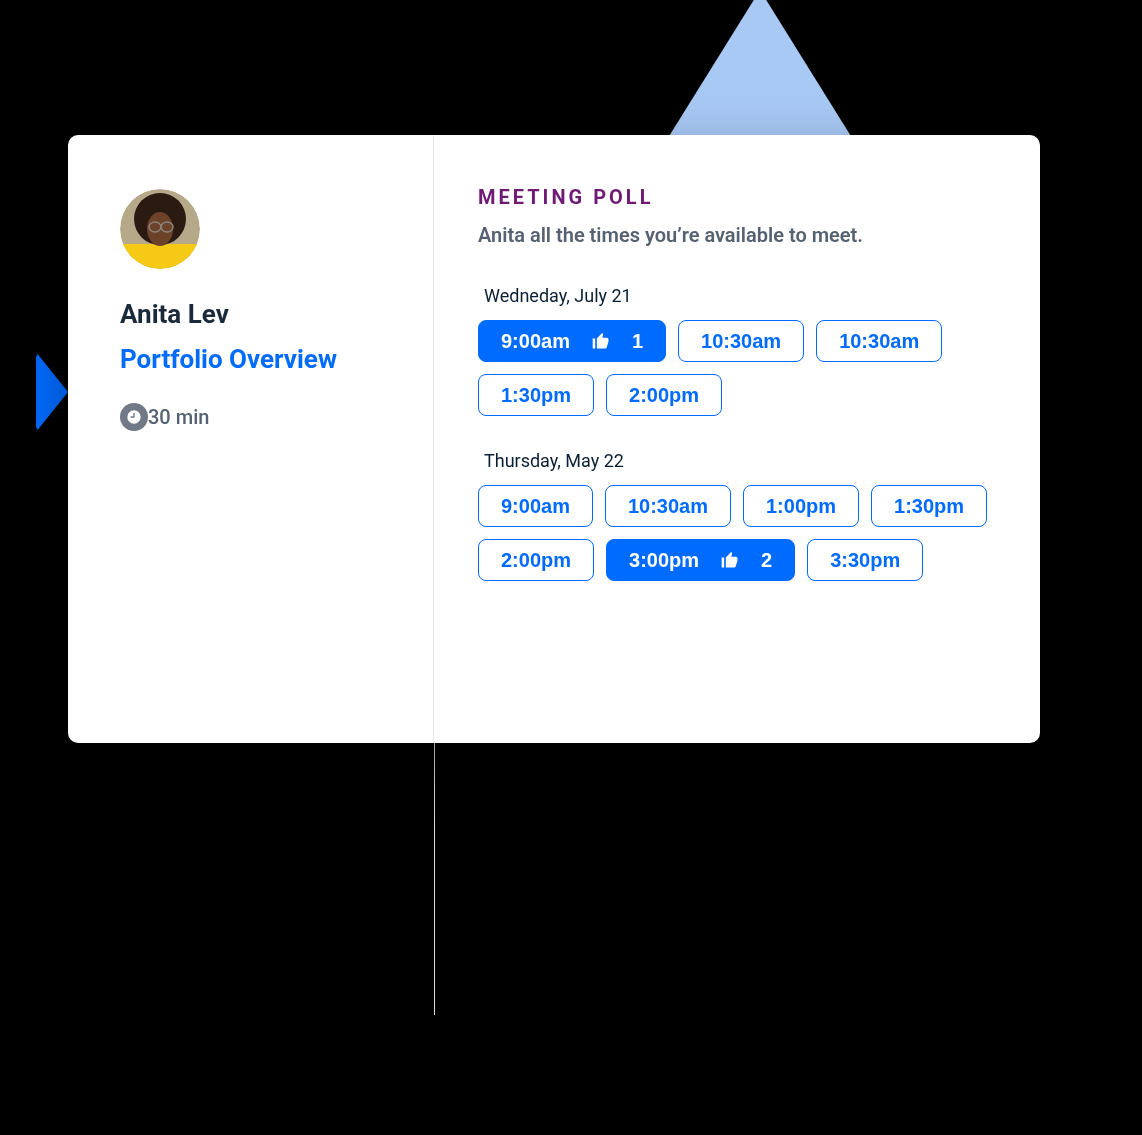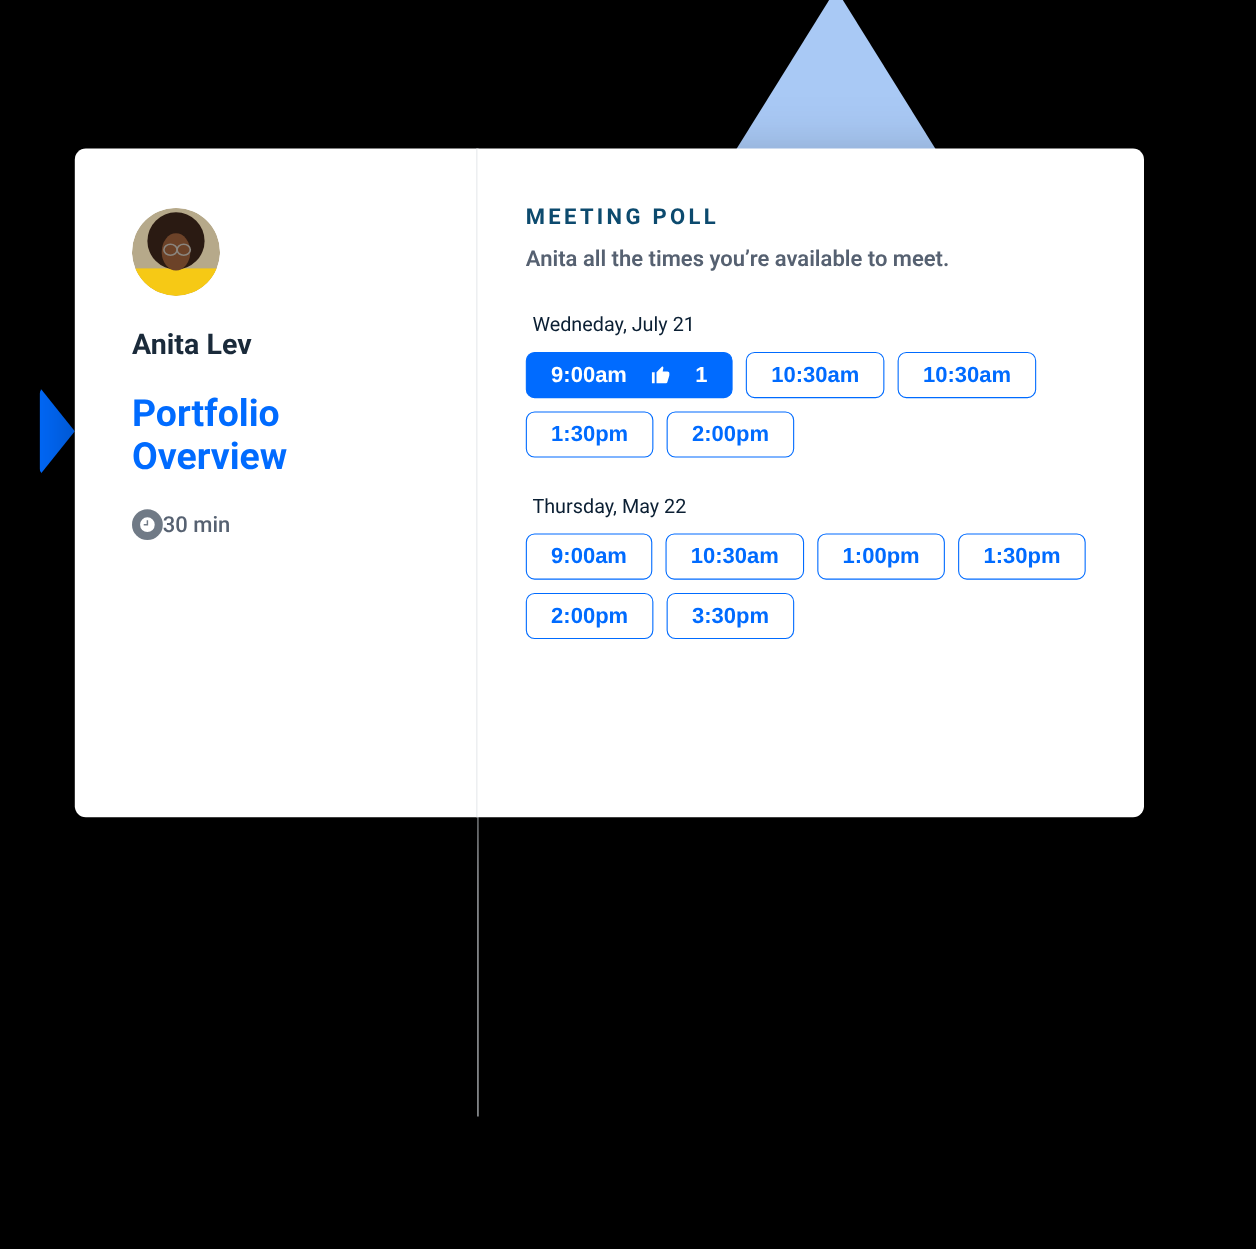--- a/index.html
+++ b/index.html
@@ -80,24 +80,24 @@
     height: 80px;
     border-radius: 50%;
     margin-bottom: 30px;
     display: block;
   }
 
   .host-name {
     font-size: 26px;
     font-weight: 700;
     color: #1a2a3a;
-    margin-bottom: 28px;
+    margin-bottom: 16px;
   }
   .meeting-title {
-    font-size: 34px;
+    font-size: 26px;
     font-weight: 700;
     color: #006bff;
     margin-bottom: 28px;
     line-height: 1.15;
   }
 
   .meta-row {
     display: flex;
     align-items: center;
     margin-bottom: 16px;
@@ -116,21 +116,21 @@
   .meta-label {
     font-size: 20px;
     color: #566171;
     font-weight: 500;
   }
 
   .poll-title {
     font-size: 20px;
     font-weight: 700;
     letter-spacing: 3px;
-    color: #0c4a6e;
+    color: #701a75;
     text-transform: uppercase;
     margin-bottom: 14px;
   }
   .poll-sub {
     font-size: 20px;
     color: #566171;
     font-weight: 600;
     margin-bottom: 38px;
   }
 
@@ -259,20 +259,29 @@
             </button>
             <button class="slot">
               <span>1:00pm</span>
             </button>
             <button class="slot">
               <span>1:30pm</span>
             </button>
             <button class="slot">
               <span>2:00pm</span>
             </button>
+            <button class="slot selected">
+              <span>3:00pm</span>
+              <span class="thumb-icon">
+                <svg width="20" height="20" viewBox="0 0 24 24" fill="currentColor">
+                  <path d="M2 21h3V9H2v12zm19-11c0-1.1-.9-2-2-2h-5.3l.8-3.8c.1-.3 0-.6-.2-.8l-1-1L7 9v12h10c.8 0 1.5-.5 1.8-1.2l2.1-7c.1-.3.1-.5.1-.8v-2z"></path>
+                </svg>
+              </span>
+              <span class="votes">2</span>
+            </button>
             <button class="slot">
               <span>3:30pm</span>
             </button>
           </div>
         </div>
       </div>
   </div>
 
 </div>
 

